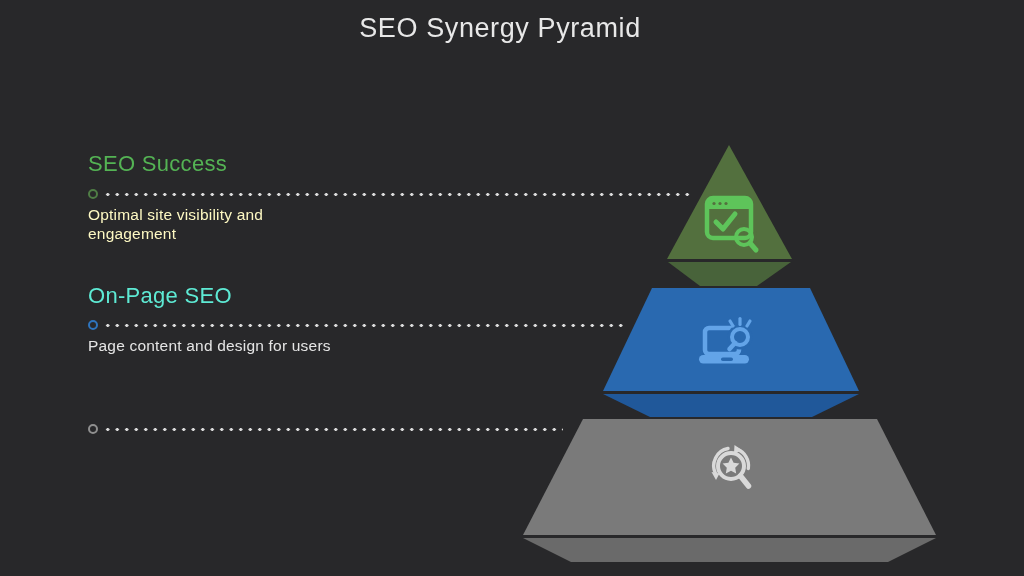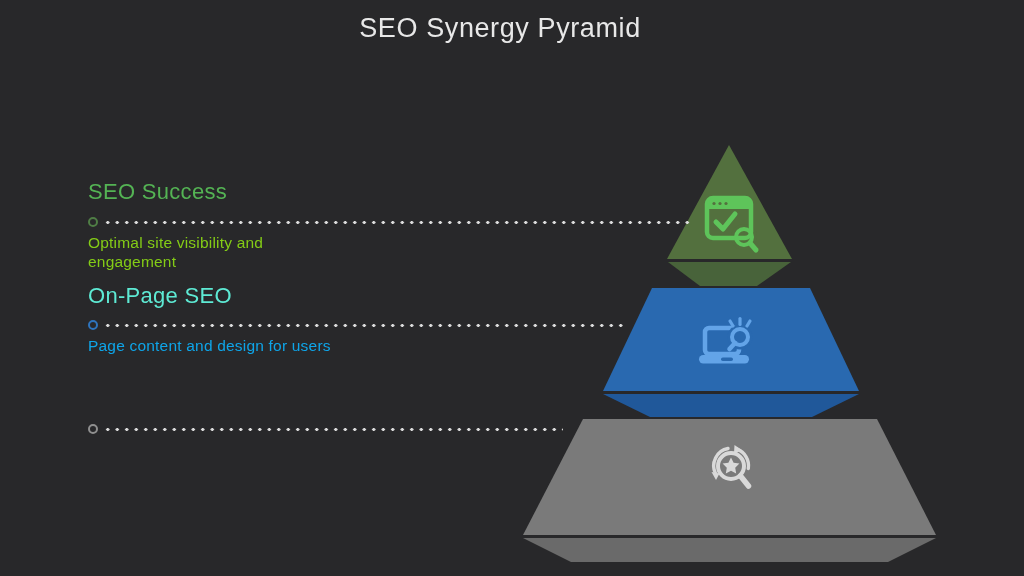--- a/index.html
+++ b/index.html
@@ -85,36 +85,36 @@
       <line x1="8.5" y1="7" x2="16.5" y2="17" stroke="currentColor" stroke-width="5.5" stroke-linecap="round"></line>
       <g>
         <path d="M -4 -20.5 A 17.6 17.6 0 0 0 -16.5 4.5" fill="none" stroke="currentColor" stroke-width="3.4" stroke-linecap="round"></path>
         <path d="M -20.5 3 L -12.5 4.5 L -16 11 Z" fill="currentColor"></path>
         <path d="M 5 -19.8 A 17.6 17.6 0 0 1 16.3 -0.5" fill="none" stroke="currentColor" stroke-width="3.4" stroke-linecap="round"></path>
         <path d="M 2.5 -24 L 10.5 -18.5 L 2 -15.5 Z" fill="currentColor"></path>
       </g>
     </g>
   </svg>
 
-  <div class="row r1" style="top:151px;width:605px;margin-top:28px;">
+  <div class="row r1" style="top:151px;width:605px;">
     <div class="row-heading" style="color: rgb(84, 179, 84);">SEO Success</div>
     <div class="row-line">
       <span class="ring" style="border-color: rgb(79, 125, 69);"></span>
       <span class="dots"></span>
     </div>
-    <div class="row-desc" style="color: #84cc16;">Optimal site visibility and engagement</div>
+    <div class="row-desc" style="color: #fef9c3;">Optimal site visibility and engagement</div>
   </div>
 
   <div class="row r2" style="top:283px;width:535px;">
     <div class="row-heading" style="color: #5eead4;">On-Page SEO</div>
     <div class="row-line">
       <span class="ring" style="border-color: rgb(46, 116, 189);"></span>
       <span class="dots"></span>
     </div>
-    <div class="row-desc" style="color: #0ea5e9;">Page content and design for users</div>
+    <div class="row-desc" style="color: #e5e5e5;">Page content and design for users</div>
   </div>
 
   <div class="row r3" style="top:414px;width:475px;">
     <div class="row-line">
       <span class="ring" style="border-color: rgb(143, 143, 143);"></span>
       <span class="dots"></span>
     </div>
   </div>
 
 </div>

